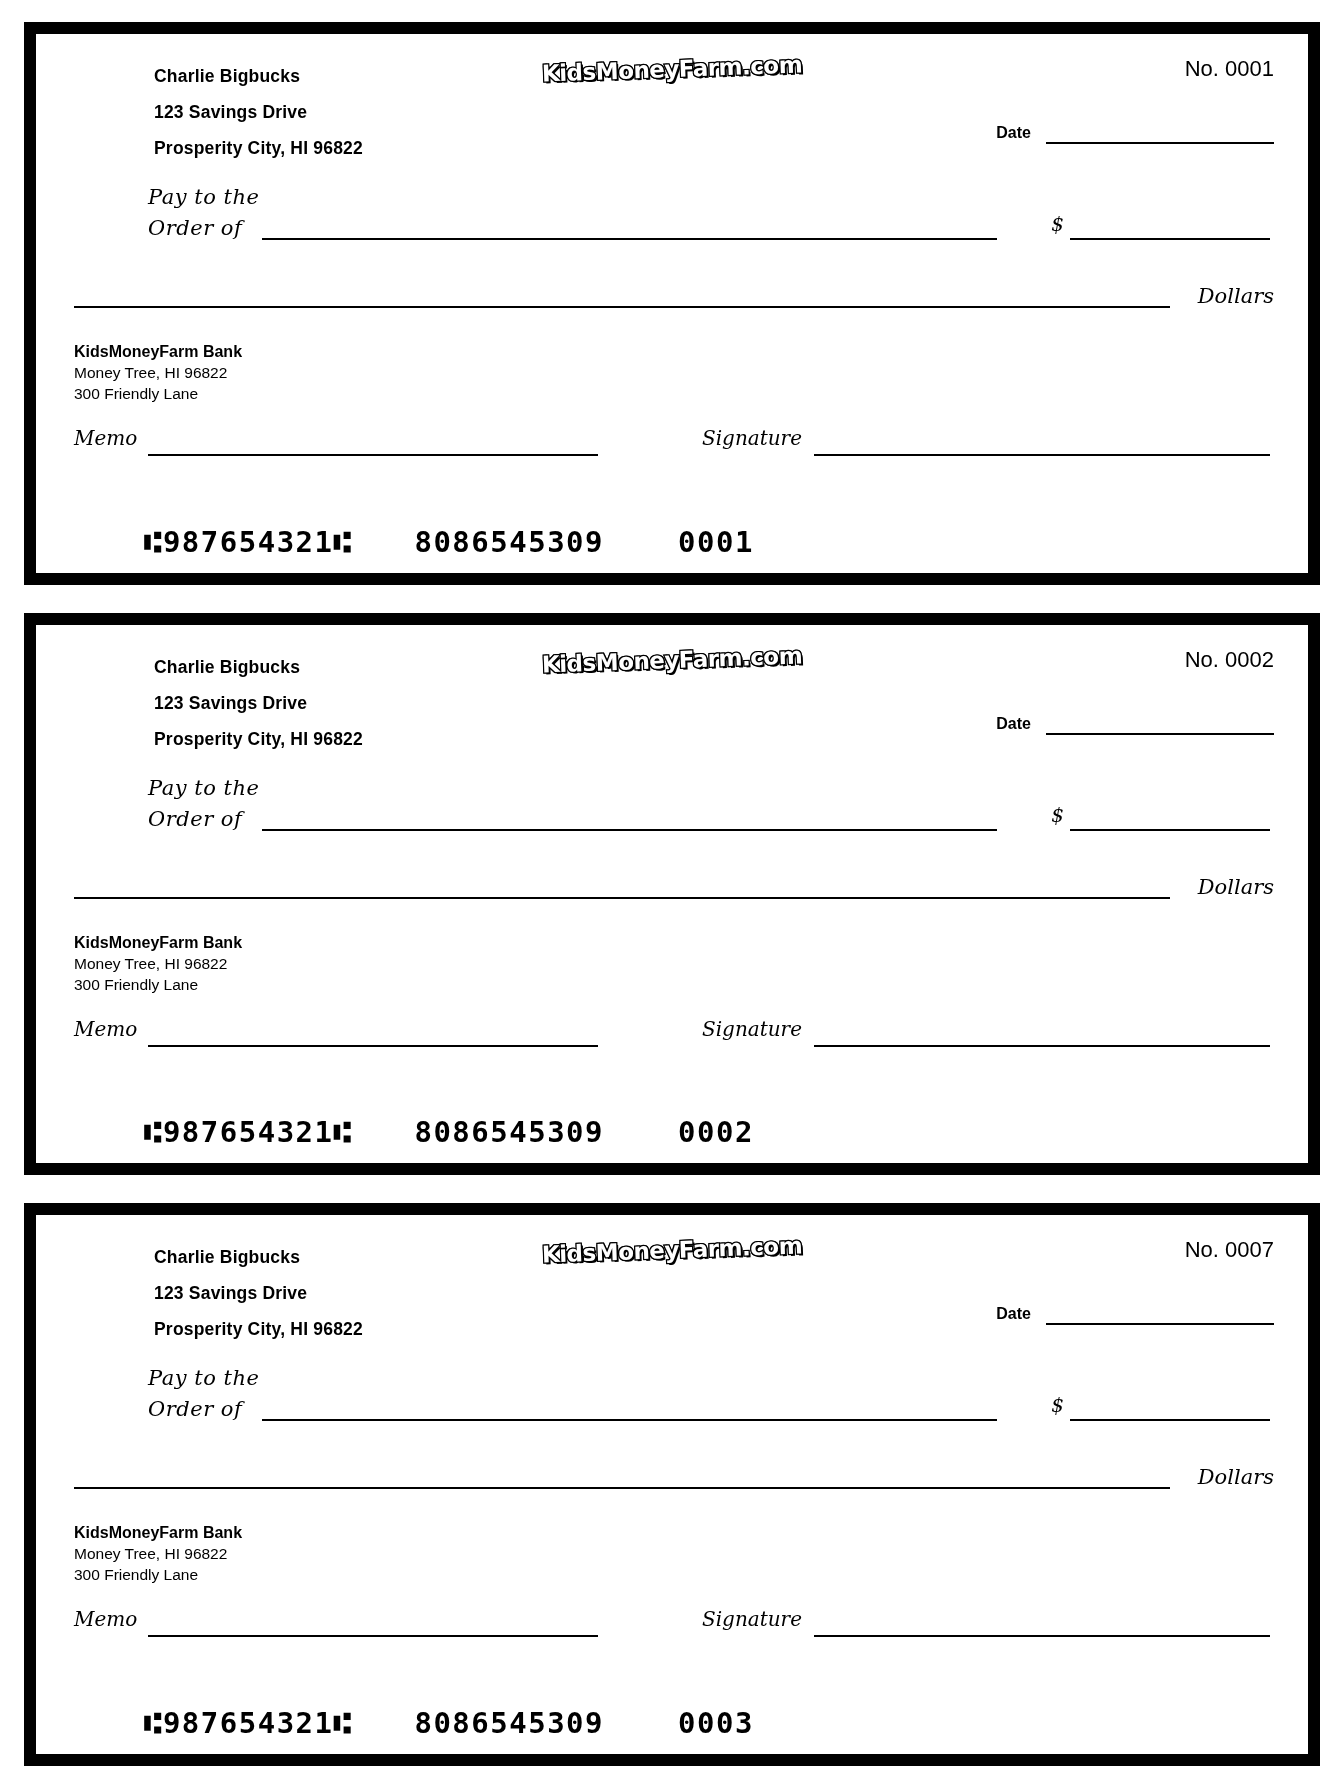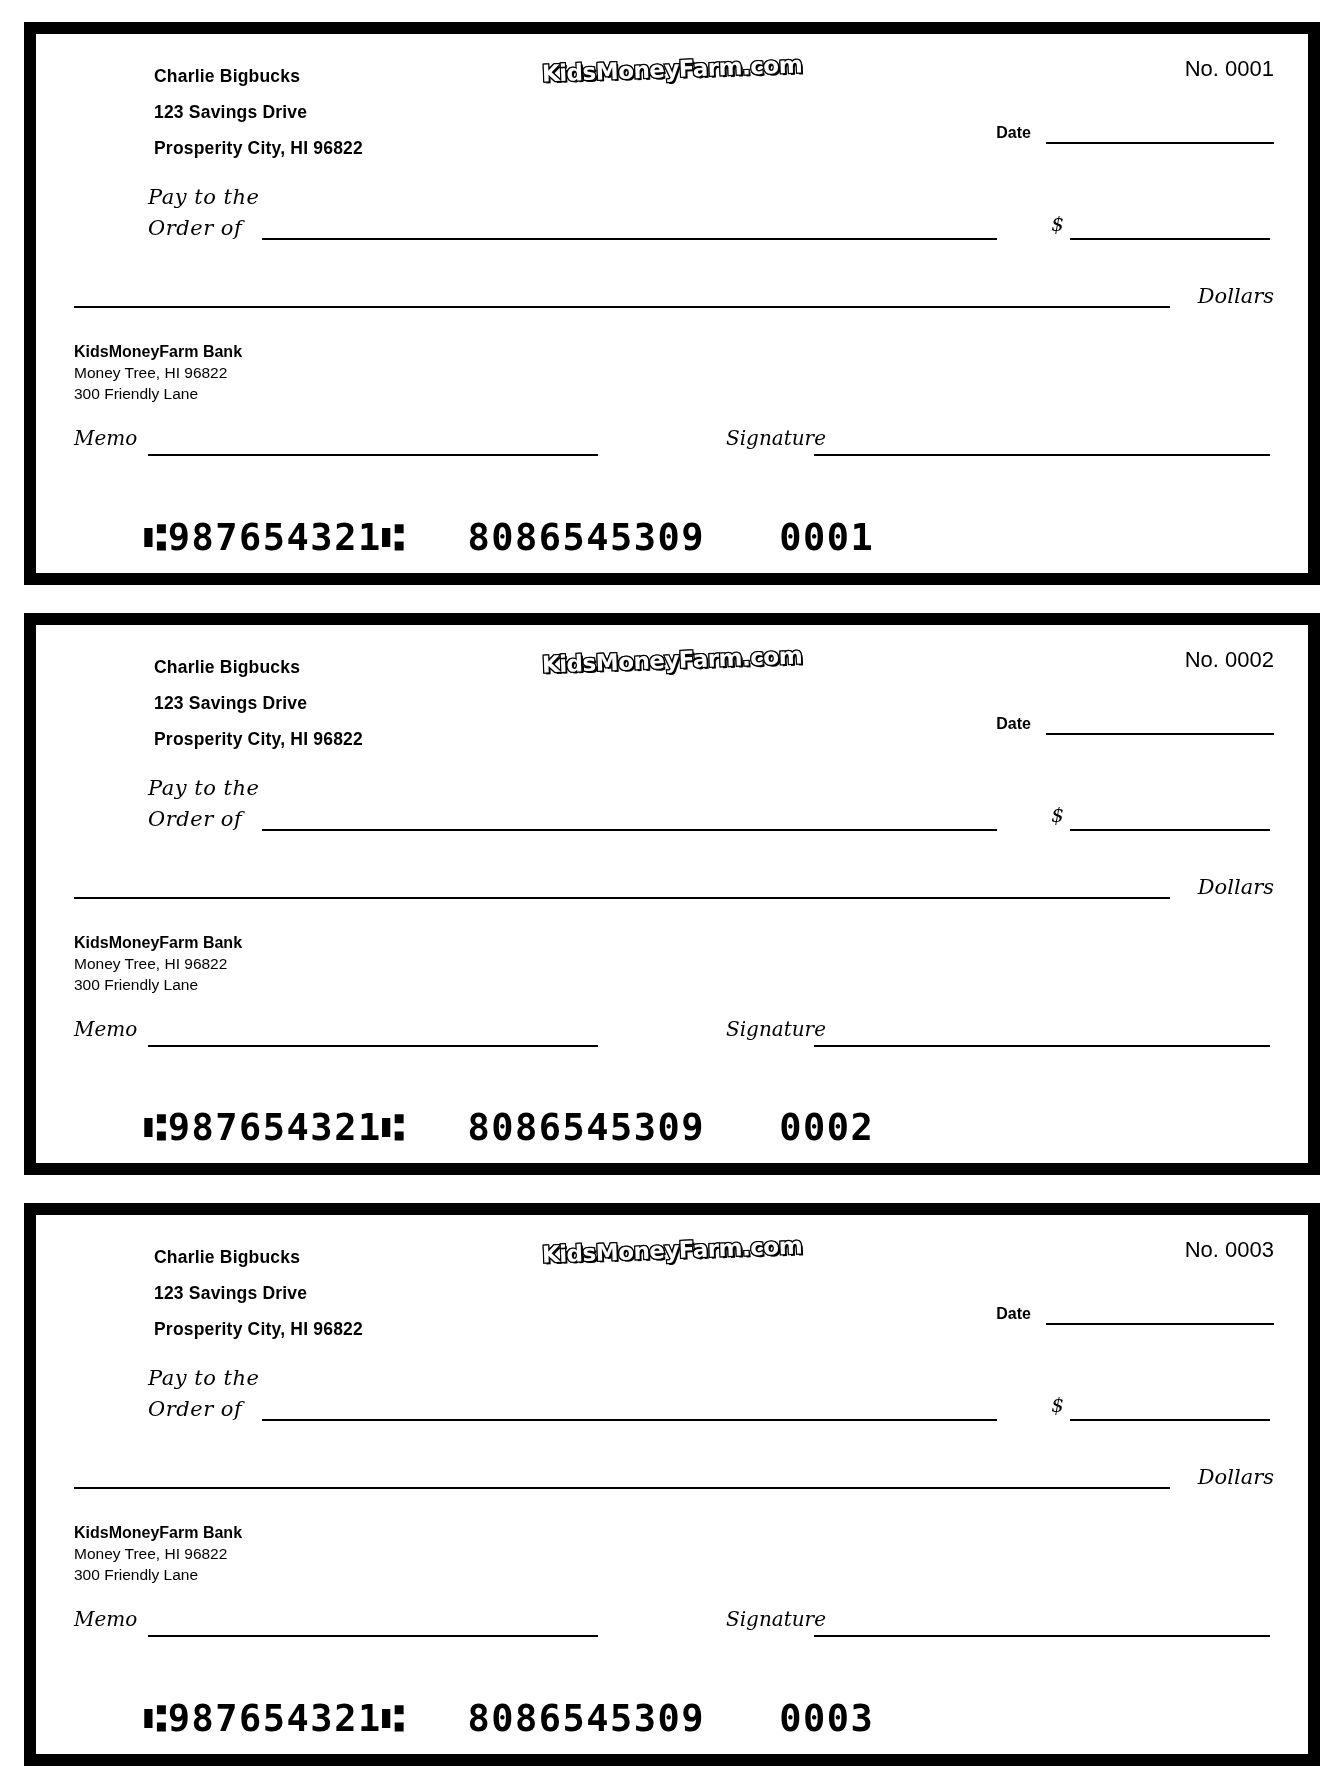--- a/index.html
+++ b/index.html
@@ -201,21 +201,21 @@
   }
   .memo-rule {
     position: absolute;
     left: 86px;
     width: 450px;
     top: 28px;
     border-bottom: 2px solid #000;
   }
   .sig-label {
     position: absolute;
-    left: 664px;
+    left: 640px;
     top: 0;
     font-family: "DejaVu Serif", serif;
     font-style: italic;
     font-size: 20px;
   }
   .sig-rule {
     position: absolute;
     left: 752px;
     right: 12px;
     top: 28px;
@@ -225,21 +225,21 @@
   
   .micr {
     position: absolute;
     bottom: 14px;
     left: 26px;
     right: 26px;
     display: flex;
     align-items: baseline;
     font-family: "DejaVu Sans Mono", monospace;
     font-weight: bold;
-    font-size: 37px;
+    font-size: 29px;
     letter-spacing: 1.5px;
   }
   .micr .routing { margin-left: 82px; }
   .micr .account { margin-left: 62px; }
   .micr .serial  { margin-left: 74px; }
 </style>
 </head>
 <body>
 
 <div class="sheet">
@@ -360,21 +360,21 @@
     <div class="check-inner">
       <div class="pad">
 
         <div class="top-row">
           <div class="payer">
             <div>Charlie Bigbucks</div>
             <div>123 Savings Drive</div>
             <div>Prosperity City, HI 96822</div>
           </div>
           <div class="logo">KidsMoneyFarm.com</div>
-          <div class="check-no">No. 0003</div>
+          <div class="check-no">No. 0007</div>
           <div class="date-line">
             <span class="date-label">Date</span>
             <span class="rule date-rule"></span>
           </div>
         </div>
 
         <div class="pay-block">
           <div class="pay-to script">
             <div>Pay to the</div>
             <div>Order of</div>

